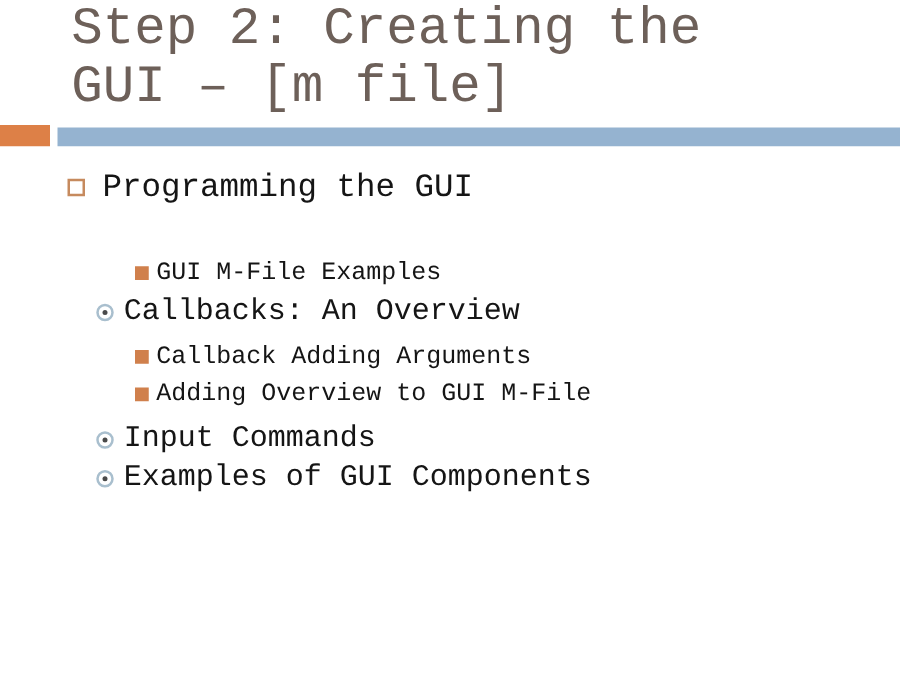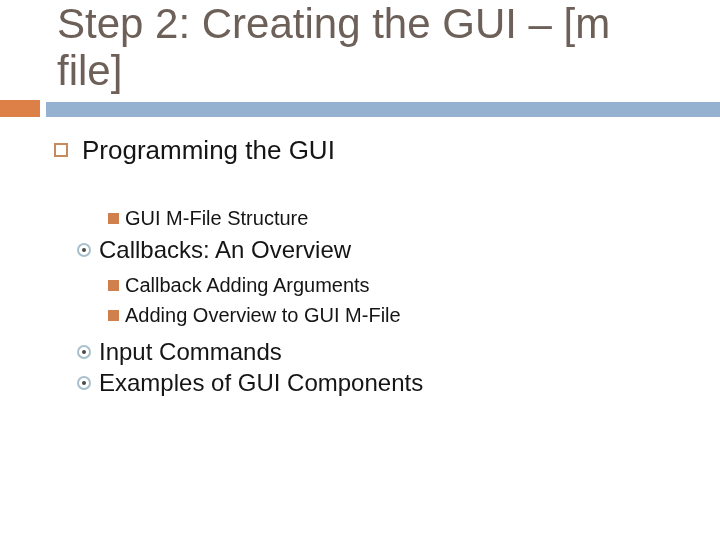--- a/index.html
+++ b/index.html
@@ -8,20 +8,21 @@
     background: #888;
     font-family: "Liberation Sans", sans-serif;
   }
   .slide {
     position: relative;
     width: 720px;
     height: 540px;
     margin: 0 auto;
     background: var(--background, #FFFFFF);
     overflow: hidden;
+    font-family: Liberation Mono, monospace;
   }
   .title {
     position: absolute;
     top: 0px;
     left: 57px;
     width: 590px;
     margin: 0;
     font-size: 42px;
     font-weight: 400;
     line-height: 47px;
@@ -100,21 +101,21 @@
   <div class="outline">
 
     <div class="row l1" style="top:134px">
       <span class="b1"></span>
       <span>Programming the GUI</span>
     </div>
 
 
     <div class="row l3" style="top:206px">
       <span class="b3"></span>
-      <span>GUI M-File Structure</span>
+      <span>GUI M-File Examples</span>
     </div>
 
     <div class="row l2" style="top:235px">
       <span class="b2">
           <span class="b2dot"></span>
         </span>
       <span>Callbacks: An Overview</span>
     </div>
 
     <div class="row l3" style="top:273px">

